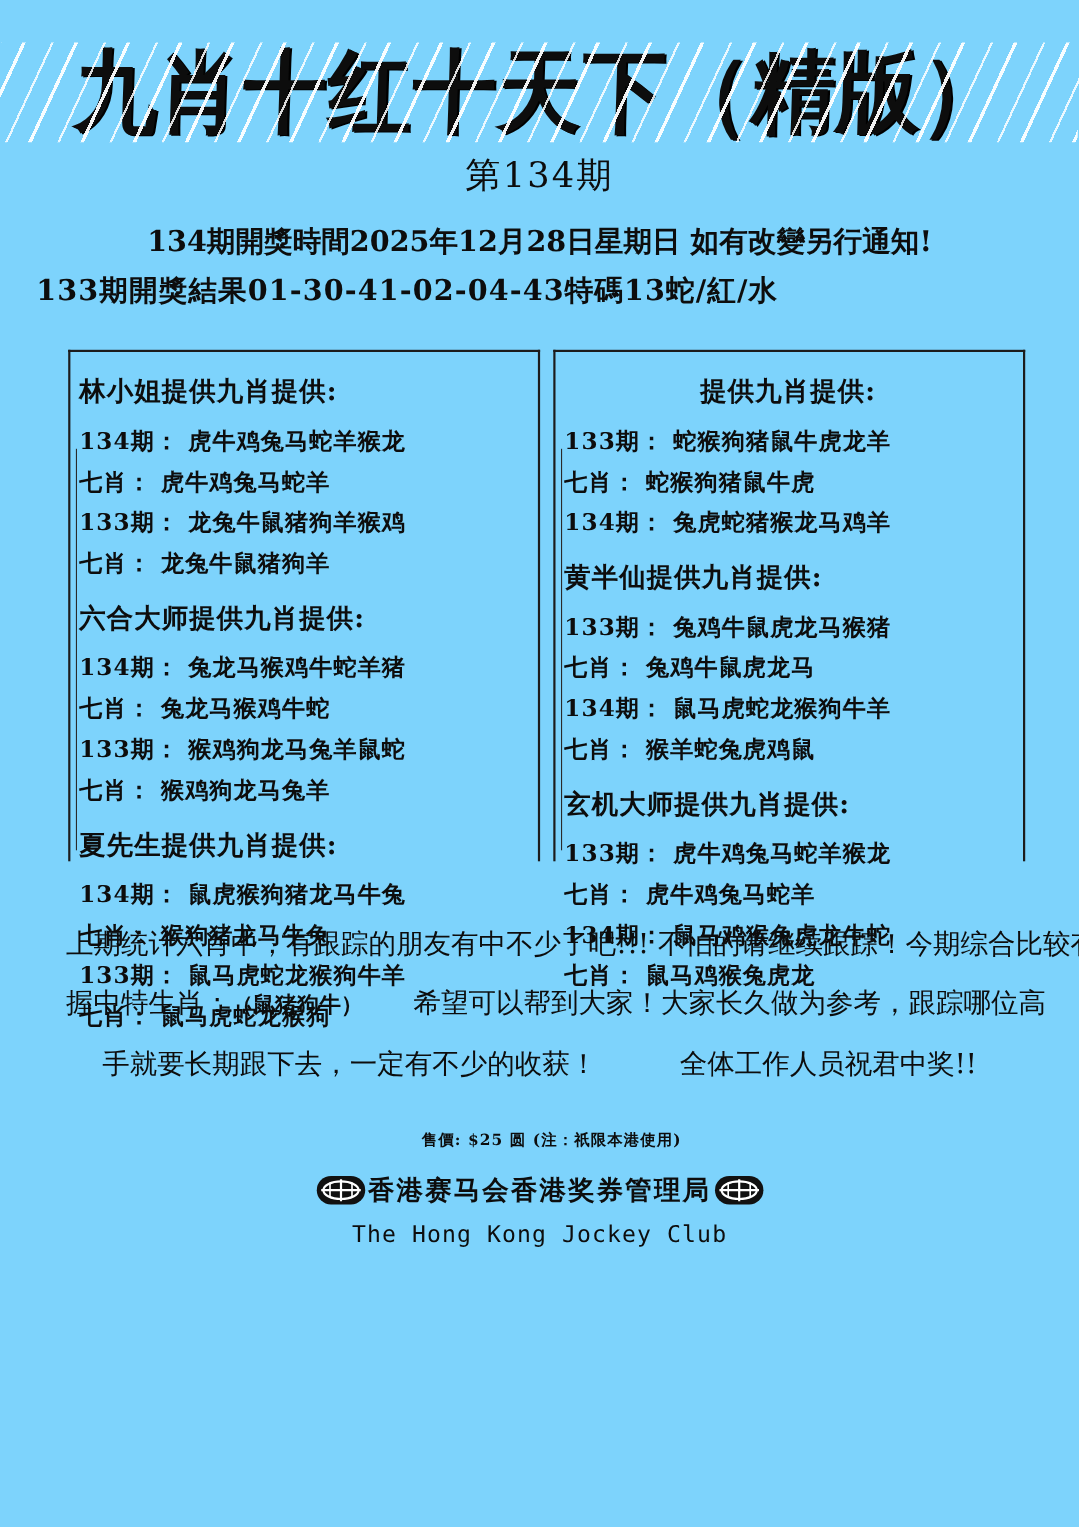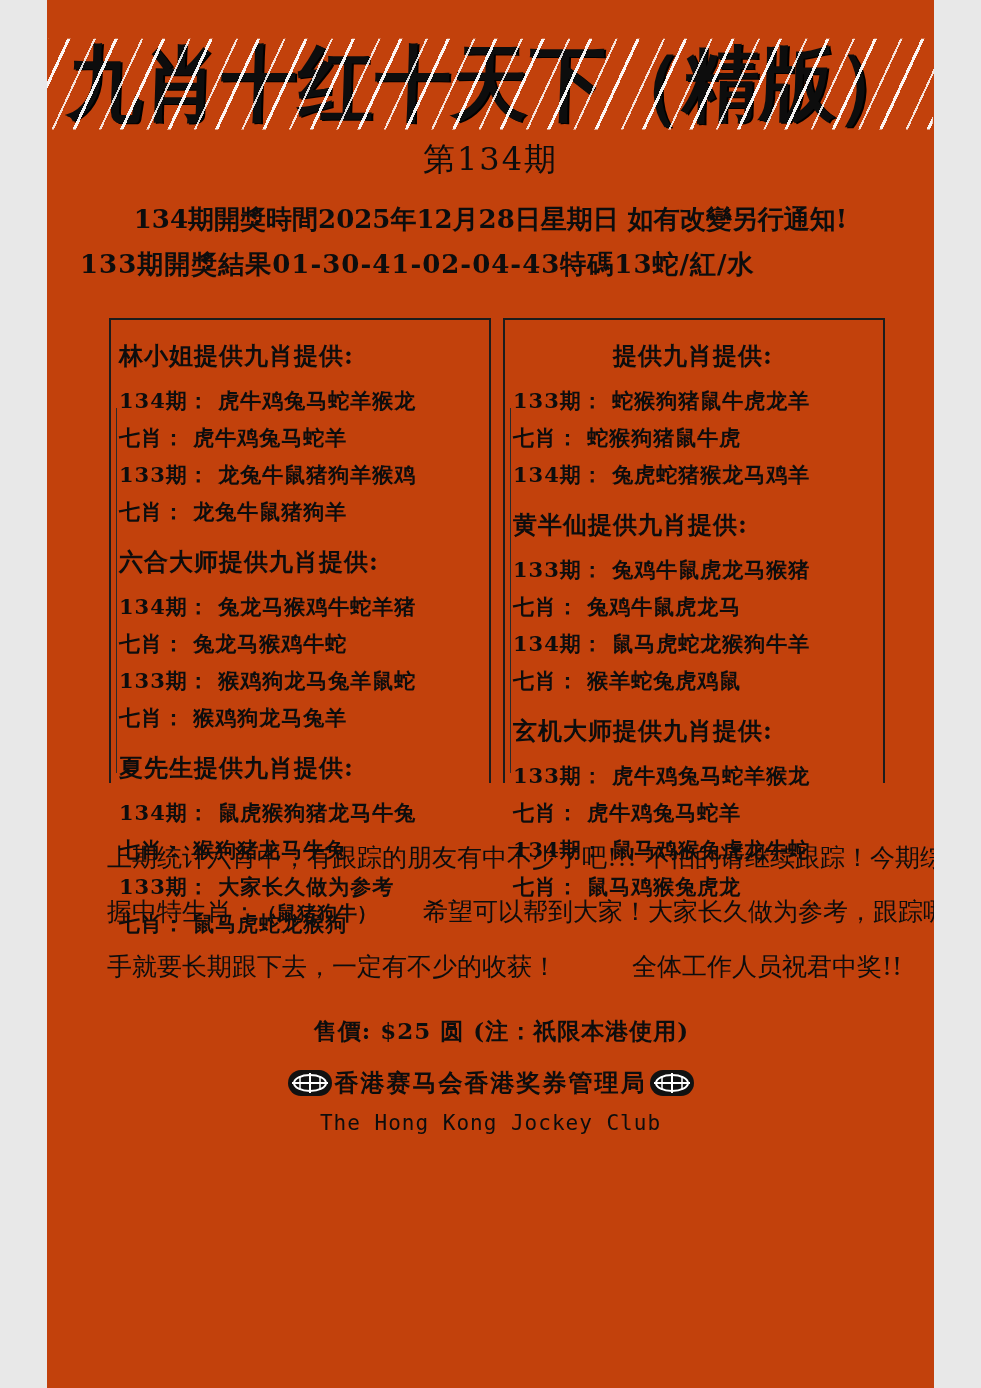--- a/index.html
+++ b/index.html
@@ -1,17 +1,17 @@
 <!DOCTYPE html>
 <html><head>
 <meta charset="utf-8">
 <style>
   html,body{margin:0;padding:0;background:#e8e8e8;}
   .page{
-    width:887px;height:1388px;margin:0 auto;background:#c2410c;
+    width:981px;height:1388px;margin:0 auto;background:#7dd3fc;
     position:relative;overflow:hidden;color:#0d0d0d;
     font-family:"DejaVu Serif","Liberation Serif",serif;
   }
   
   .masthead{
     margin-top:42px;text-align:center;position:relative;
     font-family:"DejaVu Sans","Liberation Sans",sans-serif;
     font-weight:900;font-size:76px;line-height:1.1;letter-spacing:1px;
     transform:scaleY(1.08) skewX(-2deg);
     text-shadow:2px 1px 0 #000;
@@ -39,21 +39,21 @@
   .bh{ font-size:24px;font-weight:bold;margin:14px 0 10px;letter-spacing:1px;}
   .bh.centered{ text-align:center;}
   .row{ font-size:21px;font-weight:bold;margin:0;line-height:37px;letter-spacing:1px;}
   .block{ margin-bottom:16px;}
   
   .summary{ margin:48px 60px 0;text-align:center;font-size:25px;line-height:54px;}
   .summary p{margin:0;white-space:nowrap;}
   .zodiac-small{ font-size:20px;font-weight:bold;}
   .gap-sm{ display:inline-block;width:46px;}
   
-  .price{ text-align:center;font-size:23px;font-weight:bold;margin-top:22px;letter-spacing:1px;padding-left:22px;}
+  .price{ text-align:center;font-size:14px;font-weight:bold;margin-top:34px;letter-spacing:1px;padding-left:22px;}
   .orgrow{ display:flex;justify-content:center;align-items:center;gap:2px;margin-top:20px;}
   .orgrow .orgtext{ font-size:24px;font-weight:bold;letter-spacing:2px;}
   .logo{ width:46px;height:30px;display:block;}
   .english{
     text-align:center;margin-top:12px;font-size:21px;
     font-family:"DejaVu Sans Mono","Liberation Mono",monospace;letter-spacing:1px;
   }
 </style>
 </head>
 <body>
@@ -87,21 +87,21 @@
         <p class="row">134期： 兔龙马猴鸡牛蛇羊猪</p>
         <p class="row">七肖： 兔龙马猴鸡牛蛇</p>
         <p class="row">133期： 猴鸡狗龙马兔羊鼠蛇</p>
         <p class="row">七肖： 猴鸡狗龙马兔羊</p>
       </div>
 
       <div class="block">
         <h3 class="bh">夏先生提供九肖提供:</h3>
         <p class="row">134期： 鼠虎猴狗猪龙马牛兔</p>
         <p class="row">七肖： 猴狗猪龙马牛兔</p>
-        <p class="row">133期： 大家长久做为参考</p>
+        <p class="row">133期： 鼠马虎蛇龙猴狗牛羊</p>
         <p class="row">七肖： 鼠马虎蛇龙猴狗</p>
       </div>
     </section>
 
     <section class="box">
       <span class="artifact"></span>
 
       <div class="block">
         <h3 class="bh centered">提供九肖提供:</h3>
         <p class="row">133期： 蛇猴狗猪鼠牛虎龙羊</p>

